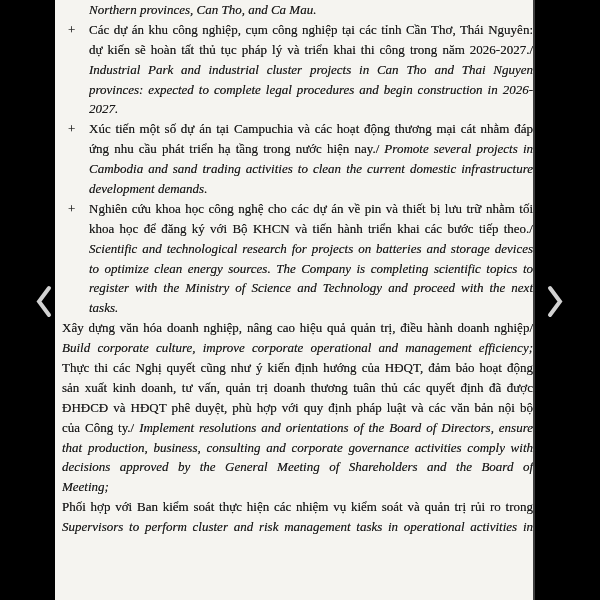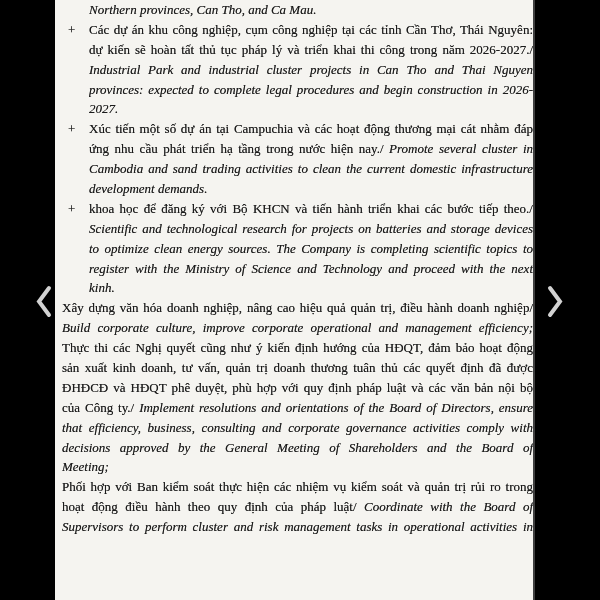--- a/index.html
+++ b/index.html
@@ -64,44 +64,44 @@
           <span class="marker">+</span>
           <div class="line j"><span>Các dự án khu công nghiệp, cụm công nghiệp tại các tỉnh Cần Thơ, Thái Nguyên:</span></div>
           <div class="line j"><span>dự kiến sẽ hoàn tất thủ tục pháp lý và triển khai thi công trong năm 2026-2027./</span></div>
           <div class="line j"><span class="it">Industrial Park and industrial cluster projects in Can Tho and Thai Nguyen</span></div>
           <div class="line j"><span class="it">provinces: expected to complete legal procedures and begin construction in 2026-</span></div>
           <div class="line"><span class="it">2027.</span></div>
         </div>
         <div class="block bullet">
           <span class="marker">+</span>
           <div class="line j"><span>Xúc tiến một số dự án tại Campuchia và các hoạt động thương mại cát nhằm đáp</span></div>
-          <div class="line j"><span>ứng nhu cầu phát triển hạ tầng trong nước hiện nay./ </span><span class="it">Promote several cluster in</span></div>
+          <div class="line j"><span>ứng nhu cầu phát triển hạ tầng trong nước hiện nay./ </span><span class="it">Promote several projects in</span></div>
           <div class="line j"><span class="it">Cambodia and sand trading activities to clean the current domestic infrastructure</span></div>
           <div class="line"><span class="it">development demands.</span></div>
         </div>
         <div class="block bullet">
           <span class="marker">+</span>
+          <div class="line j"><span>Nghiên cứu khoa học công nghệ cho các dự án về pin và thiết bị lưu trữ nhằm tối</span></div>
           <div class="line j"><span>khoa học để đăng ký với Bộ KHCN và tiến hành triển khai các bước tiếp theo./</span></div>
           <div class="line j"><span class="it">Scientific and technological research for projects on batteries and storage devices</span></div>
           <div class="line j"><span class="it">to optimize clean energy sources. The Company is completing scientific topics to</span></div>
           <div class="line j"><span class="it">register with the Ministry of Science and Technology and proceed with the next</span></div>
-          <div class="line"><span class="it">kinh.</span></div>
+          <div class="line"><span class="it">tasks.</span></div>
         </div>
         <div class="block paragraph">
           <div class="line j"><span>Xây dựng văn hóa doanh nghiệp, nâng cao hiệu quả quản trị, điều hành doanh nghiệp/</span></div>
           <div class="line j"><span class="it">Build corporate culture, improve corporate operational and management efficiency;</span></div>
           <div class="line j"><span>Thực thi các Nghị quyết cũng như ý kiến định hướng của HĐQT, đảm bảo hoạt động</span></div>
           <div class="line j"><span>sản xuất kinh doanh, tư vấn, quản trị doanh thương tuân thủ các quyết định đã được</span></div>
           <div class="line j"><span>ĐHĐCĐ và HĐQT phê duyệt, phù hợp với quy định pháp luật và các văn bản nội bộ</span></div>
           <div class="line j"><span>của Công ty./ </span><span class="it">Implement resolutions and orientations of the Board of Directors, ensure</span></div>
-          <div class="line j"><span class="it">that efficiency, business, consulting and corporate governance activities comply with</span></div>
+          <div class="line j"><span class="it">that production, business, consulting and corporate governance activities comply with</span></div>
           <div class="line j"><span class="it">decisions approved by the General Meeting of Shareholders and the Board of</span></div>
           <div class="line"><span class="it">Meeting;</span></div>
           <div class="line j"><span>Phối hợp với Ban kiểm soát thực hiện các nhiệm vụ kiểm soát và quản trị rủi ro trong</span></div>
-          <div class="line j"><span>hoạt động điều hành theo quy định của pháp luật/ </span><span class="it">Coordinate with the Board of</span></div>
           <div class="line j"><span class="it">Supervisors to perform cluster and risk management tasks in operational activities in</span></div>
         </div>
       </div>
   </div>
 
   <button class="nav-btn prev">
     <span>
       <svg width="18" height="33" viewBox="0 0 18 33">
         <polyline points="14,3 4,16.5 14,30" fill="none" stroke="#d2d2d2" stroke-width="4" stroke-linecap="round" stroke-linejoin="miter"></polyline>
       </svg>

